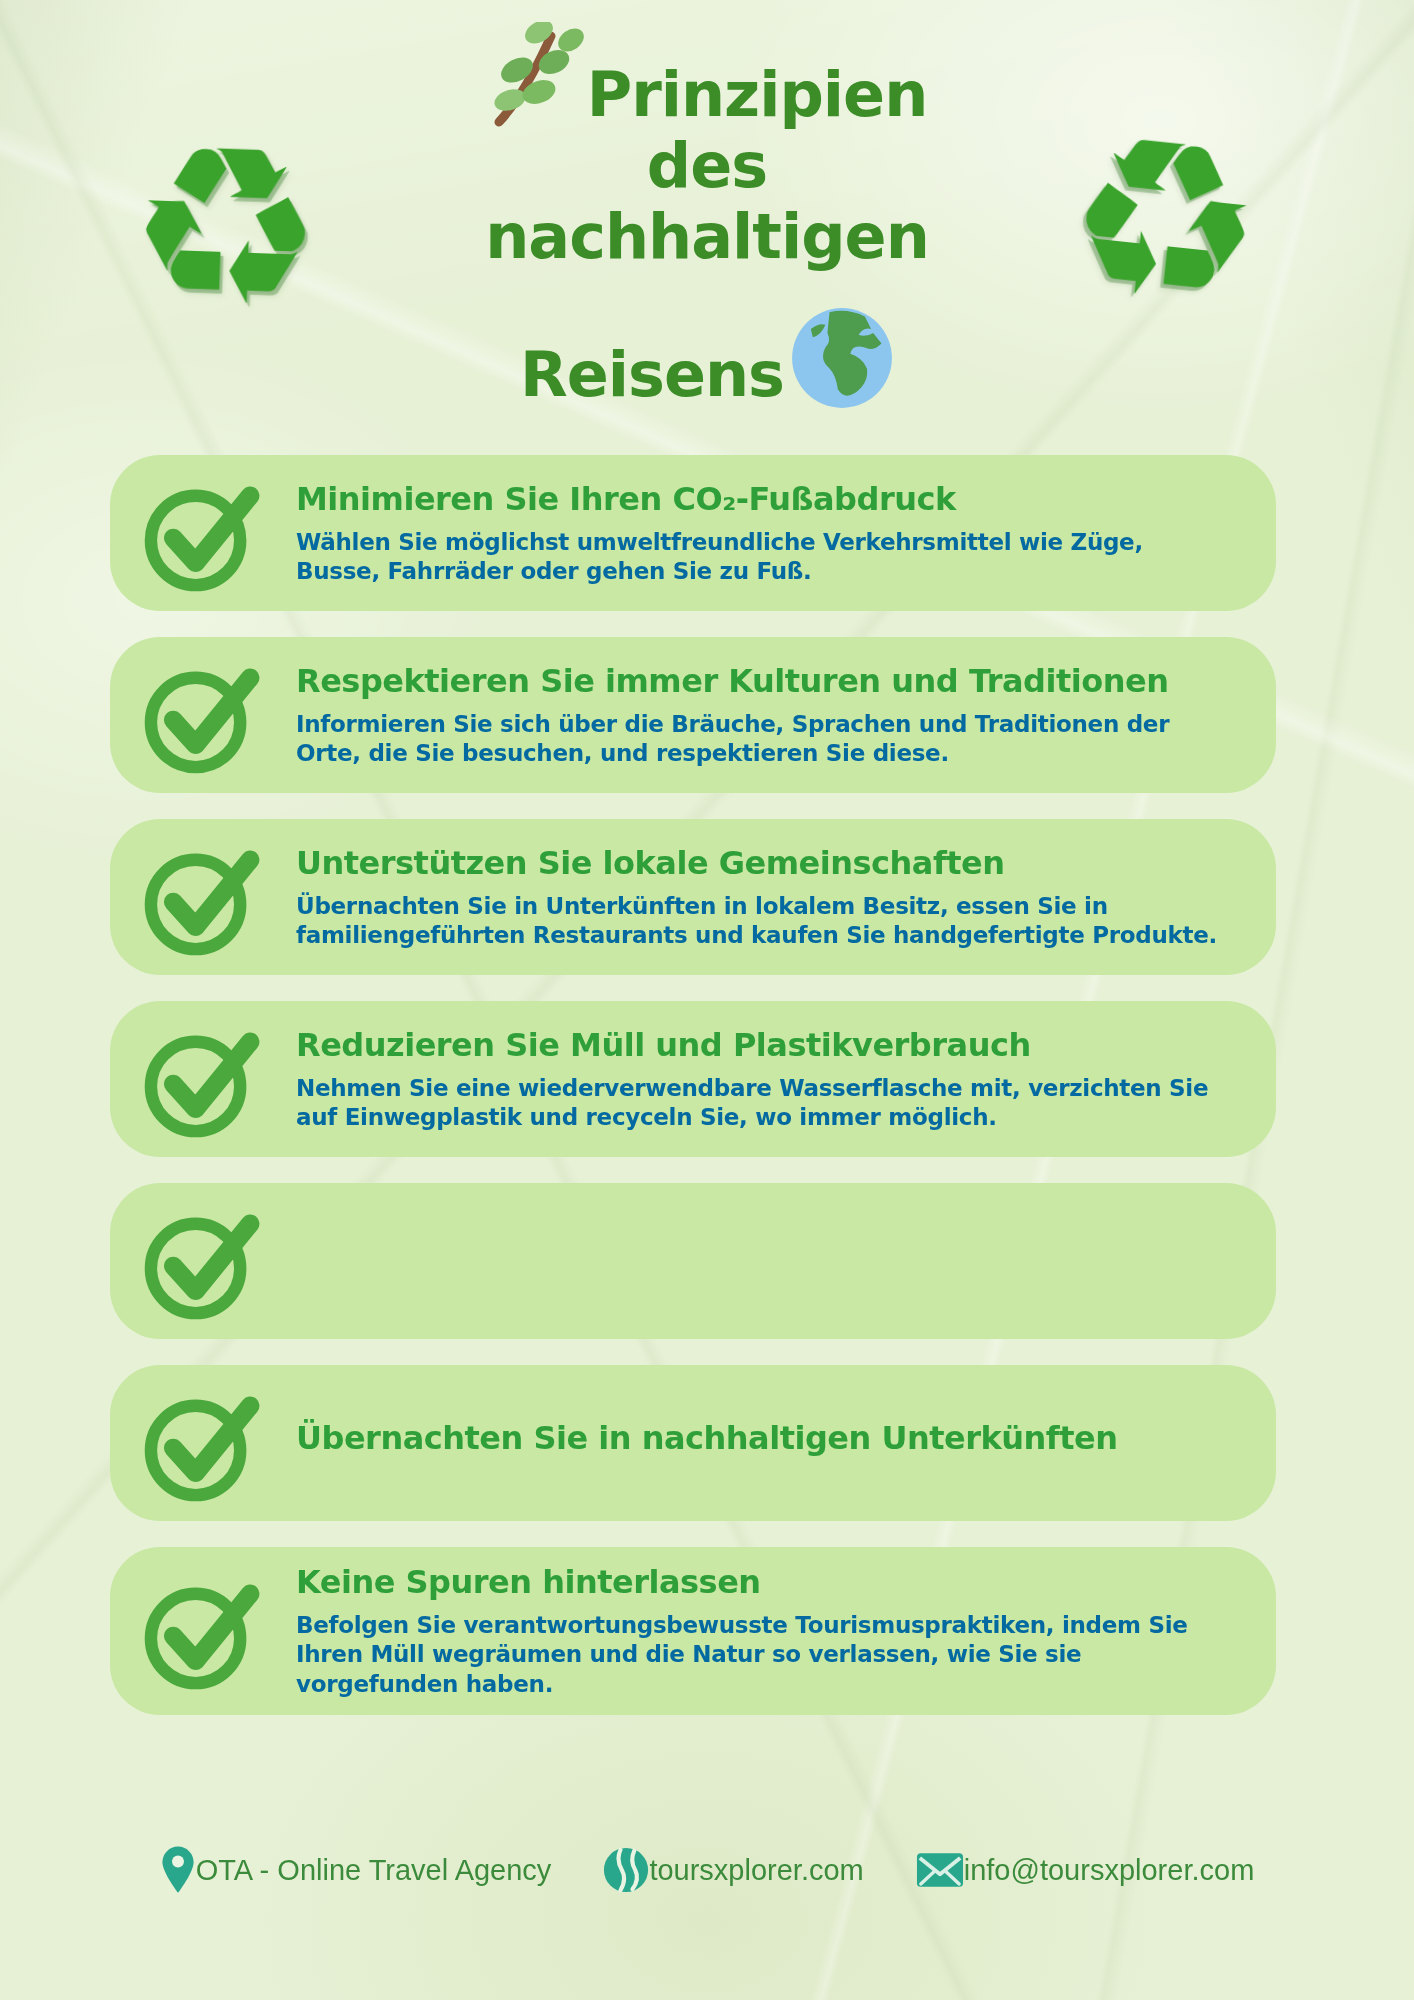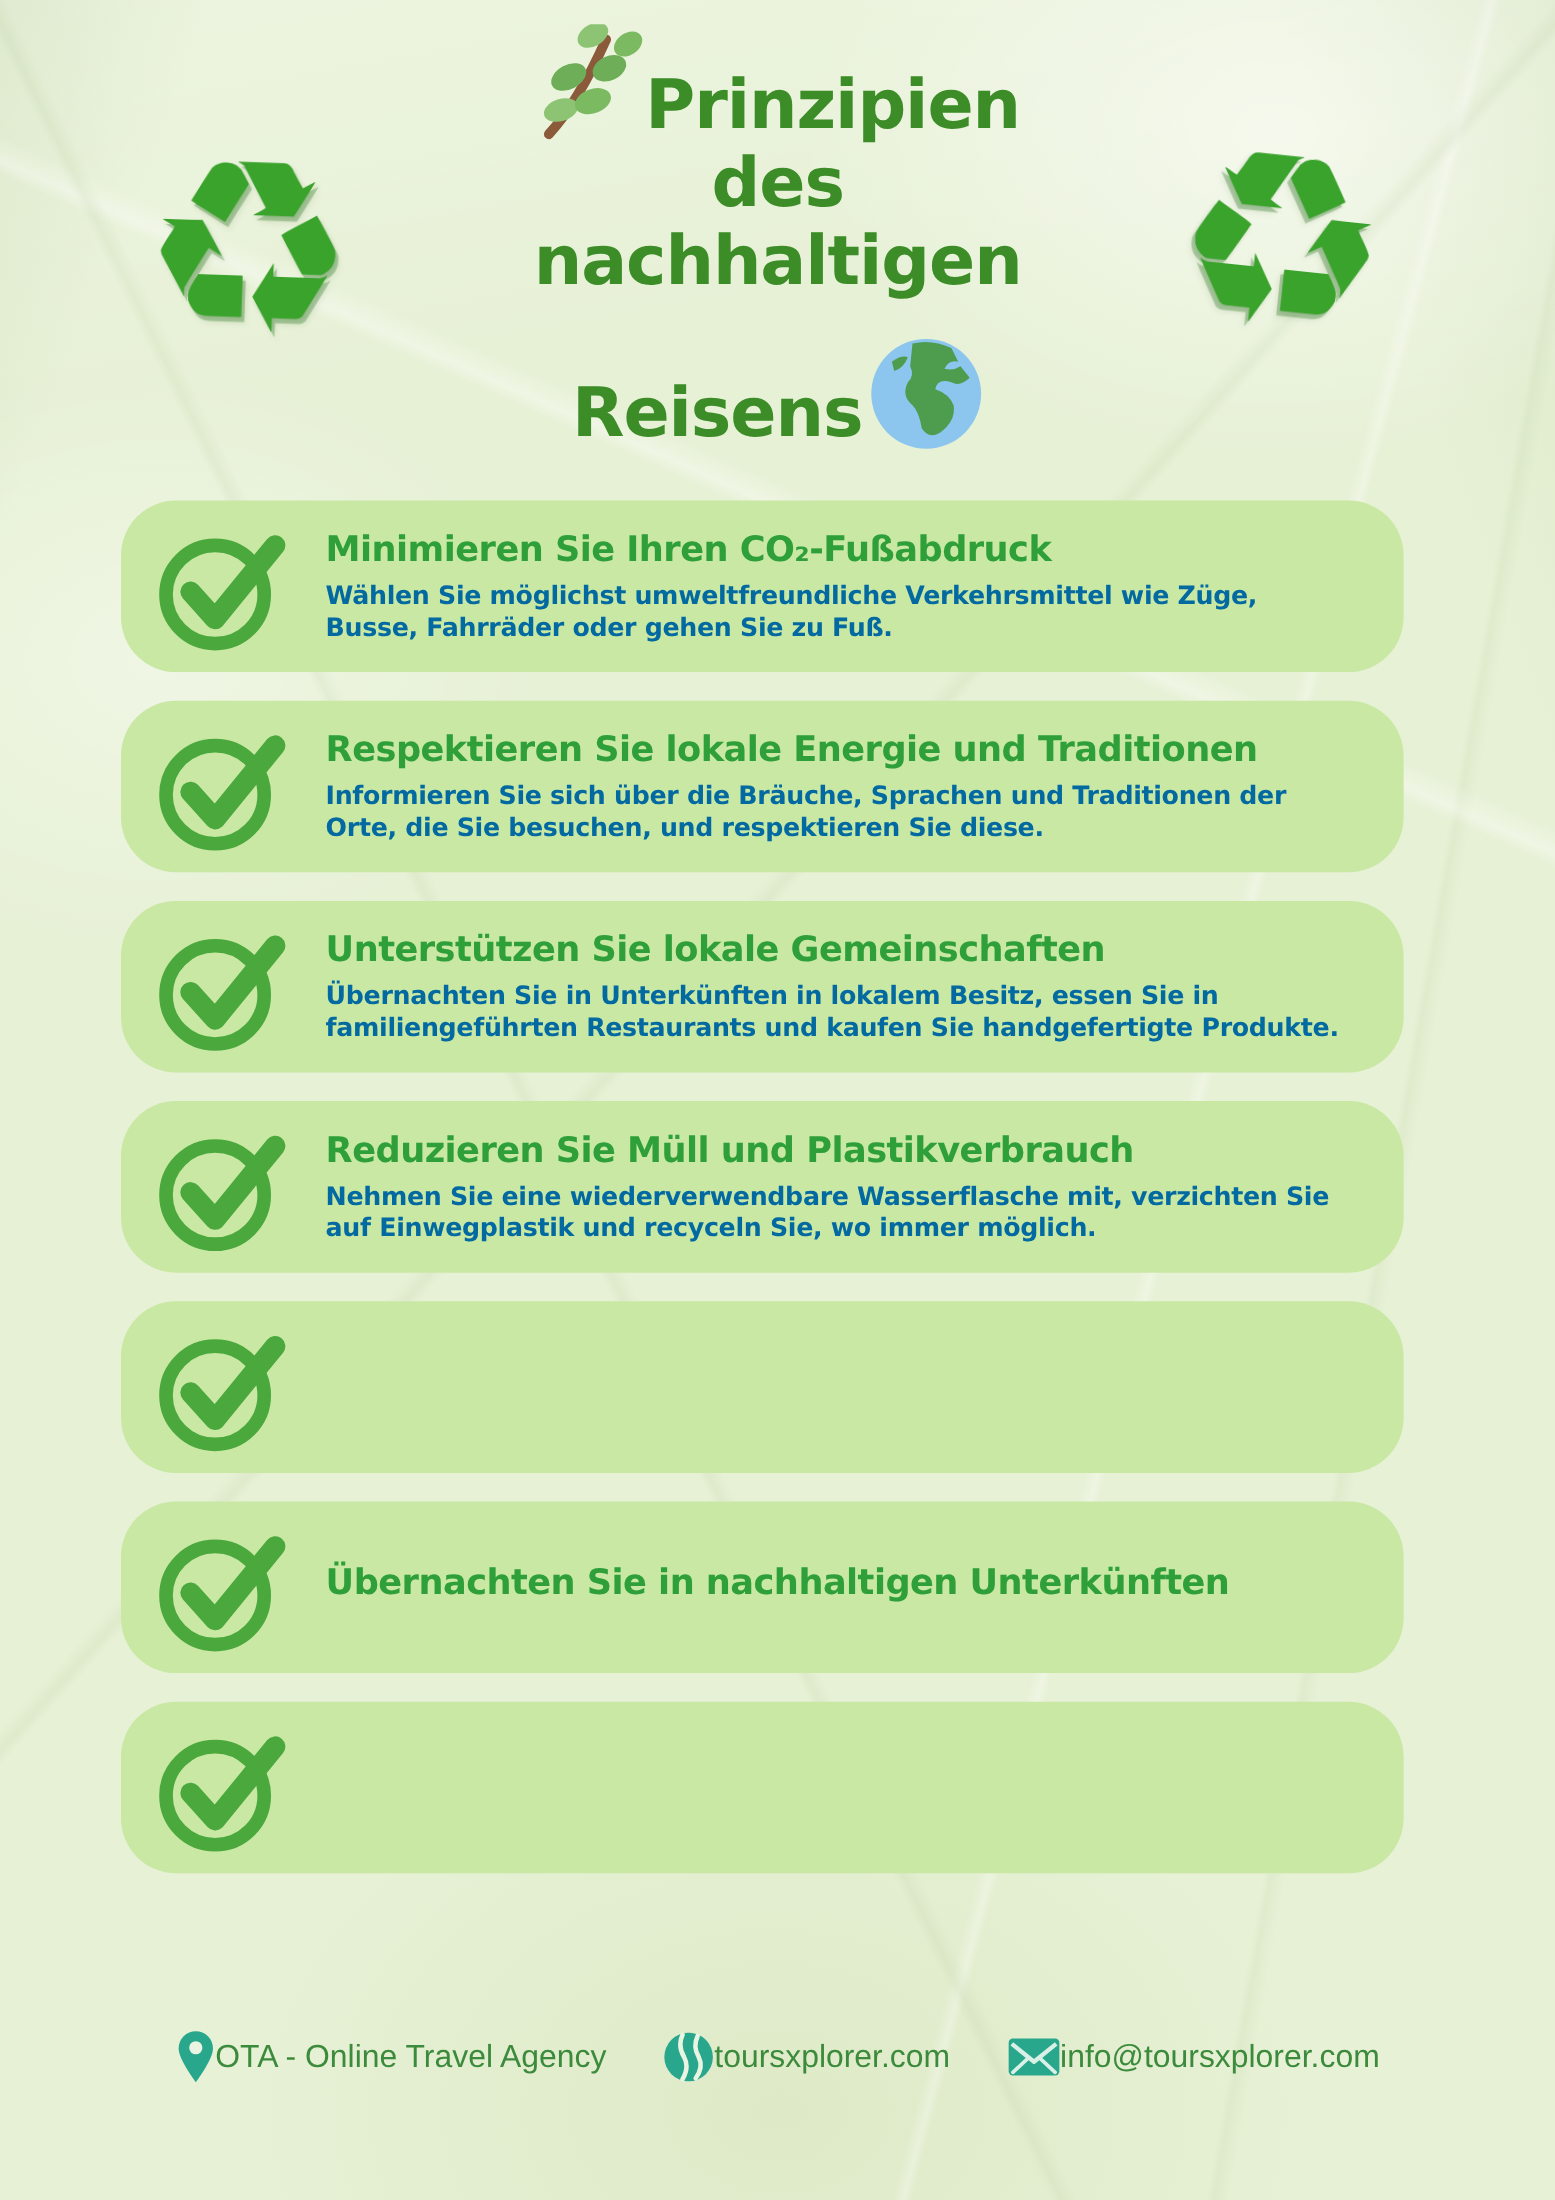--- a/index.html
+++ b/index.html
@@ -106,21 +106,21 @@
   </div>
 
   <div class="principle">
     <div class="check-col">
       <svg class="check-svg" viewBox="0 0 100 100">
         <circle cx="44" cy="56" r="36" fill="none" stroke="#4aa83c" stroke-width="10"></circle>
         <path d="M26 54 L44 74 L88 20" fill="none" stroke="#4aa83c" stroke-width="15" stroke-linecap="round" stroke-linejoin="round"></path>
       </svg>
     </div>
     <div class="text-col">
-      <p class="p-heading">Respektieren Sie lokale Energie und Traditionen</p>
+      <p class="p-heading">Respektieren Sie immer Kulturen und Traditionen</p>
       <p class="p-desc">Informieren Sie sich über die Bräuche, Sprachen und Traditionen der Orte, die Sie besuchen, und respektieren Sie diese.</p>
     </div>
   </div>
 
   <div class="principle">
     <div class="check-col">
       <svg class="check-svg" viewBox="0 0 100 100">
         <circle cx="44" cy="56" r="36" fill="none" stroke="#4aa83c" stroke-width="10"></circle>
         <path d="M26 54 L44 74 L88 20" fill="none" stroke="#4aa83c" stroke-width="15" stroke-linecap="round" stroke-linejoin="round"></path>
       </svg>
@@ -164,20 +164,24 @@
       <p class="p-heading">Übernachten Sie in nachhaltigen Unterkünften</p>
     </div>
   </div>
 
   <div class="principle">
     <div class="check-col">
       <svg class="check-svg" viewBox="0 0 100 100">
         <circle cx="44" cy="56" r="36" fill="none" stroke="#4aa83c" stroke-width="10"></circle>
         <path d="M26 54 L44 74 L88 20" fill="none" stroke="#4aa83c" stroke-width="15" stroke-linecap="round" stroke-linejoin="round"></path>
       </svg>
+    </div>
+    <div class="text-col">
+      <p class="p-heading">Keine Spuren hinterlassen</p>
+      <p class="p-desc">Befolgen Sie verantwortungsbewusste Tourismuspraktiken, indem Sie Ihren Müll wegräumen und die Natur so verlassen, wie Sie sie vorgefunden haben.</p>
     </div>
   </div>
 
 </div>
 
 <div class="footer">
   <div class="footer-item">
     <svg class="f-icon" width="36" height="48" viewBox="0 0 60 80">
       <path d="M30 78 C30 78 4 44 4 27 A26 26 0 1 1 56 27 C56 44 30 78 30 78 Z" fill="#29a78c"></path>
       <circle cx="30" cy="26" r="10" fill="#e9f4e2"></circle>

